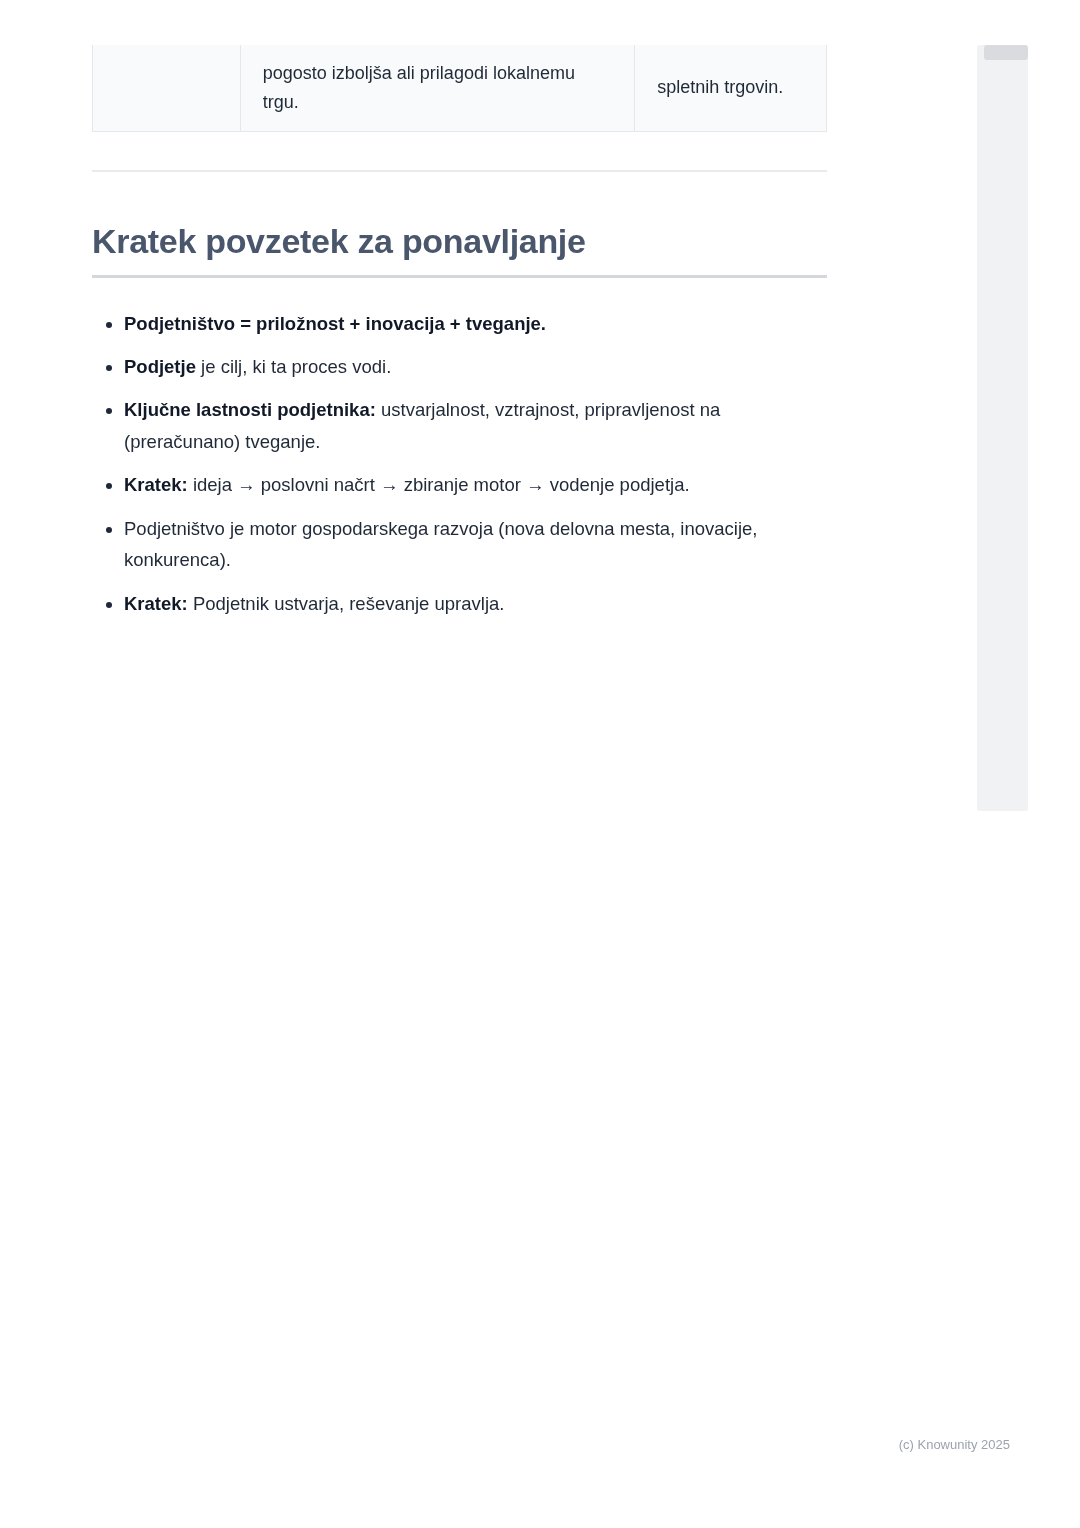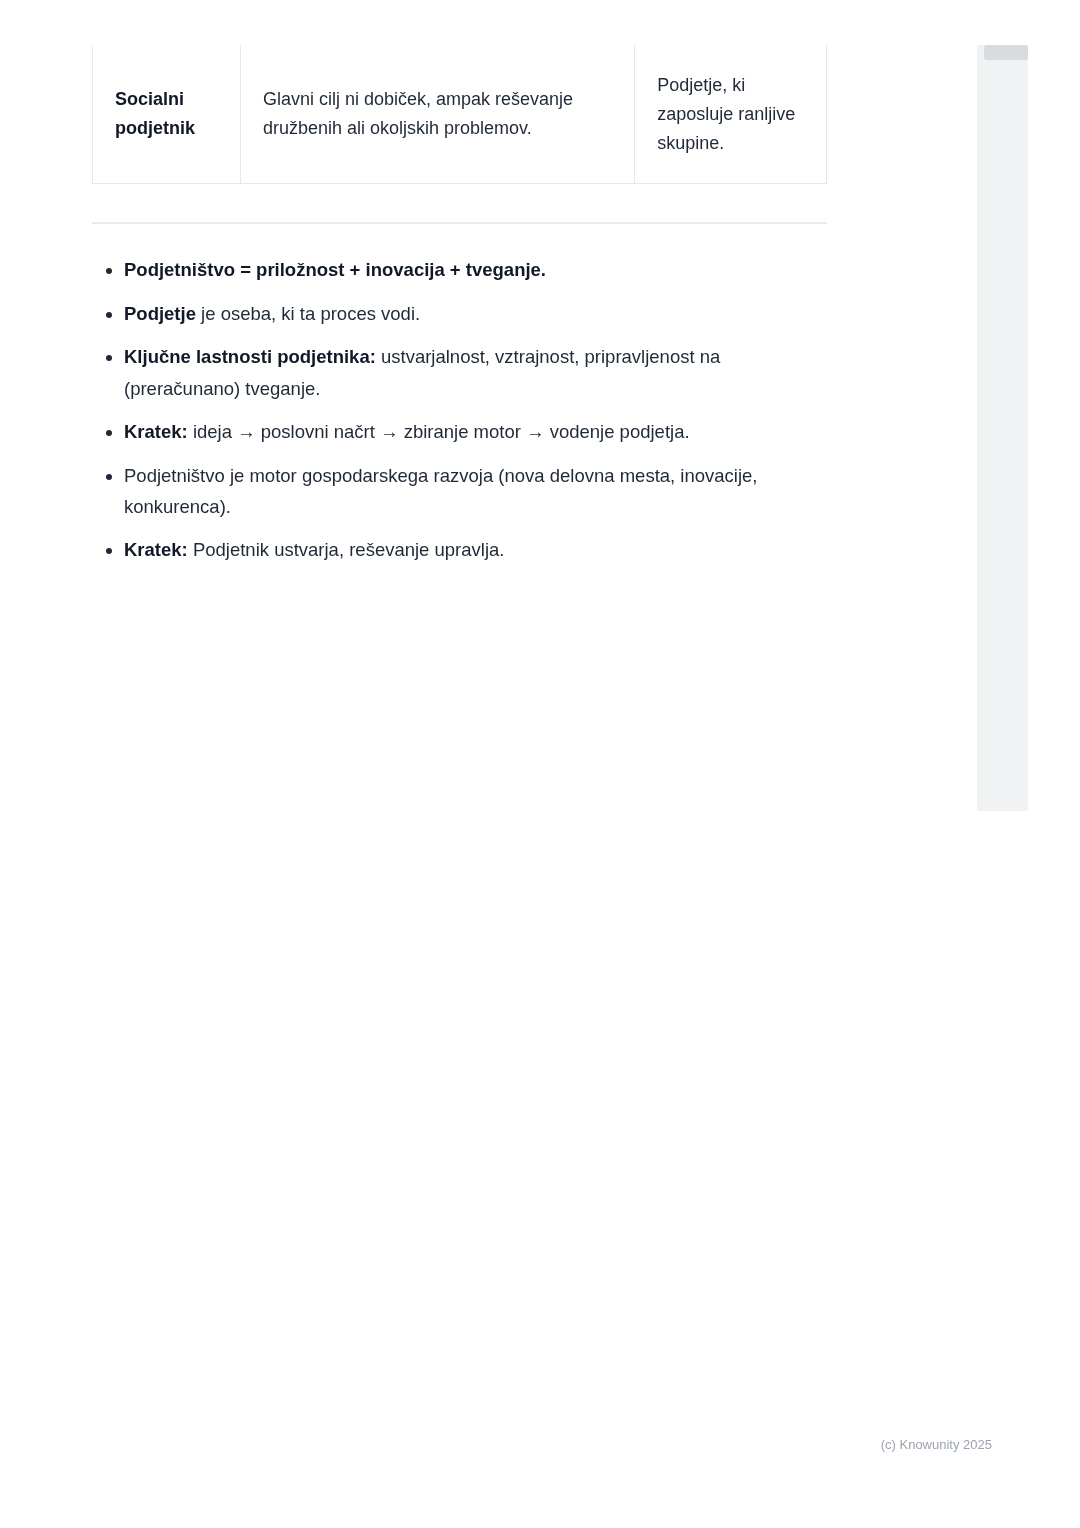--- a/index.html
+++ b/index.html
@@ -76,46 +76,47 @@
   .scroll-thumb {
     position: absolute;
     top: 0; right: 0;
     width: 44px; height: 15px;
     background: #d9dbde;
     border-radius: 3px;
   }
   
   .footer {
     position: absolute;
-    right: 88px; top: 1437px;
+    right: 70px; top: 1437px;
     font-size: 13px;
     color: #9ca3af;
   }
 </style>
 </head>
 <body>
 
 <div class="page">
 
   <table>
     <tbody>
-      <tr class="row2">
-        <td class="c1">Socialni podjetnik</td>
-        <td class="c2">Glavni cilj ni dobiček, ampak reševanje družbenih ali okoljskih problemov.</td>
-        <td class="c3">Podjetje, ki zaposluje ranljive skupine.</td>
+      <tr class="stripe">
+        <td class="c1"></td>
+        <td class="c2">pogosto izboljša ali prilagodi lokalnemu trgu.</td>
+        <td class="c3">spletnih trgovin.</td>
       </tr>
     </tbody>
   </table>
 
   <hr class="divider">
 
+  <h1 class="heading">Kratek povzetek za ponavljanje</h1>
 
   <ul class="bullets">
     <li><span class="b">Podjetništvo = priložnost + inovacija + tveganje.</span><span></span></li>
-    <li><span class="b">Podjetje</span><span> je oseba, ki ta proces vodi.</span></li>
+    <li><span class="b">Podjetje</span><span> je cilj, ki ta proces vodi.</span></li>
     <li><span class="b">Ključne lastnosti podjetnika:</span><span> ustvarjalnost, vztrajnost, pripravljenost na (preračunano) tveganje.</span></li>
     <li><span class="b">Kratek:</span><span> ideja → poslovni načrt → zbiranje motor → vodenje podjetja.</span></li>
     <li><span class="b"></span><span>Podjetništvo je motor gospodarskega razvoja (nova delovna mesta, inovacije, konkurenca).</span></li>
     <li><span class="b">Kratek:</span><span> Podjetnik ustvarja, reševanje upravlja.</span></li>
   </ul>
 
 </div>
 
 <div class="scroll-track">
   <div class="scroll-thumb"></div>

